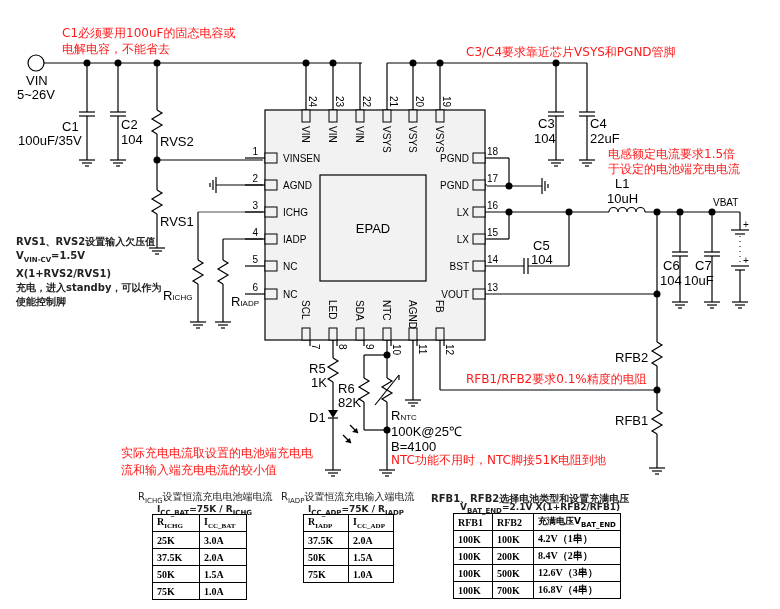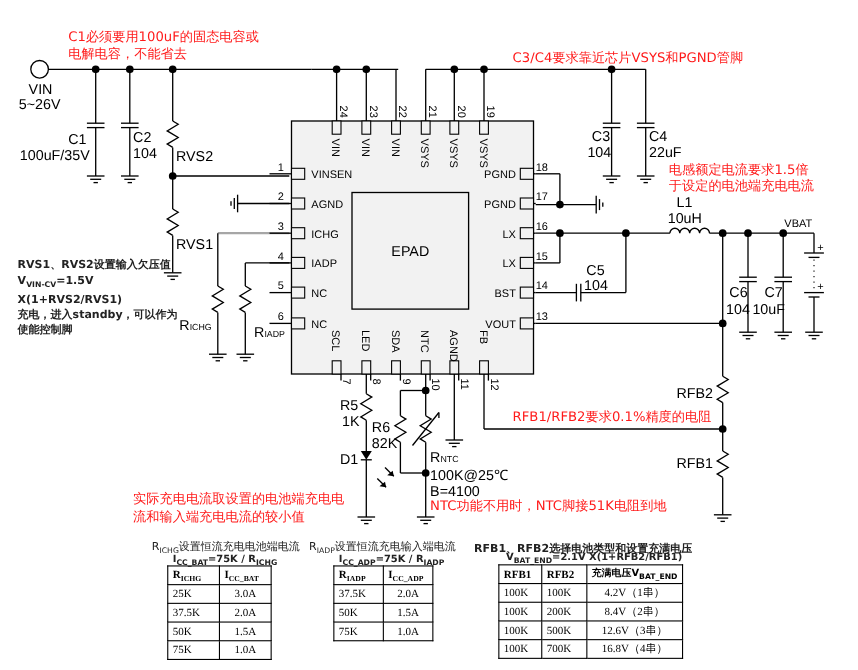--- a/index.html
+++ b/index.html
@@ -9,23 +9,23 @@
   .g{stroke:#a6a6a6;stroke-width:2;fill:none;}
   .dot{fill:#000;}
   .lbl{font-family:"Liberation Sans",sans-serif;font-size:13px;fill:#000;}
   .pin{font-family:"Liberation Sans",sans-serif;font-size:10px;fill:#000;}
   .pinname{font-family:"Liberation Sans",sans-serif;font-size:10px;fill:#000;}
   .red{font-family:"DejaVu Sans",sans-serif;font-size:12px;fill:#ff1a1a;}
   .note{position:absolute;font-family:"DejaVu Sans",sans-serif;font-size:10px;font-weight:bold;color:#222;line-height:14px;}
   .tbl-title{position:absolute;font-family:"DejaVu Sans",sans-serif;font-size:10px;color:#222;text-align:left;white-space:nowrap;}
   .tbl-formula{position:absolute;font-family:"DejaVu Sans",sans-serif;font-size:9px;font-weight:bold;color:#222;text-align:center;white-space:nowrap;}
   table.t{position:absolute;border-collapse:collapse;font-family:"Liberation Serif",serif;font-size:10px;font-weight:bold;}
-  table.t td,table.t th{border:1px solid #000;padding:1px 4px;height:14px;text-align:left;white-space:nowrap;font-weight:normal;}
+  table.t td,table.t th{border:1px solid #000;padding:1px 4px;height:14px;text-align:left;white-space:nowrap;font-weight:bold;}
   table.t th{font-weight:bold;}
-  table.t td.c{text-align:center;}
+  table.t td.c{text-align:left;}
   sub{font-size:7px;}
 </style>
 </head>
 <body>
 
 <svg width="780" height="609" viewBox="0 0 780 609">
   <defs>
     <g id="gnd">
       <line x1="-8" y1="0" x2="8" y2="0" stroke="#000" stroke-width="1.2"></line>
       <line x1="-5" y1="3" x2="5" y2="3" stroke="#000" stroke-width="1.2"></line>

